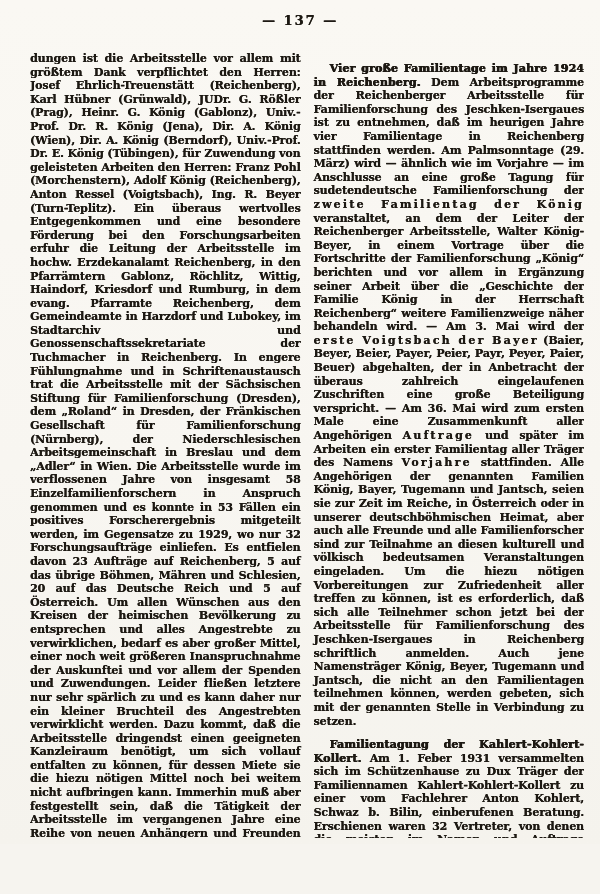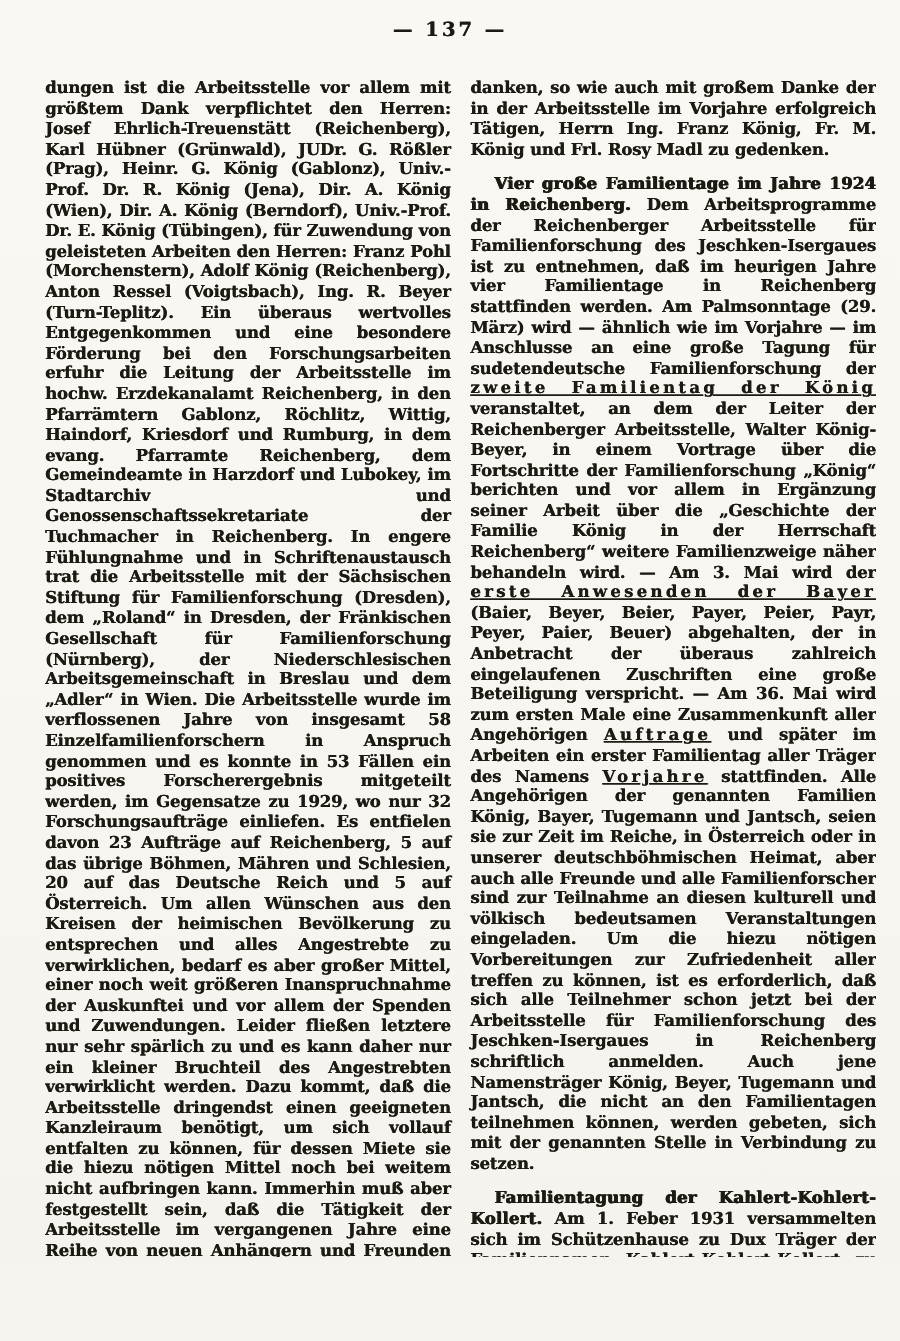--- a/index.html
+++ b/index.html
@@ -60,21 +60,20 @@
   .article {
     margin-top: 10px;
     text-indent: 16px;
   }
   .heading {
     text-shadow: 0.6px 0 0 currentColor, 0 0.3px 0 currentColor;
     letter-spacing: 0.15px;
   }
   .gesperrt {
     letter-spacing: 2.2px;
-    text-decoration: underline;
   }
   .speck {
     position: absolute;
     background: #2b2620;
     border-radius: 50%;
   }
   .speck-1 { left: 71px;  top: 857px; width: 2px; height: 6px; }
   .speck-2 { left: 361px; top: 876px; width: 3px; height: 2px; }
 </style>
 </head>
@@ -84,28 +83,27 @@
 
   <div class="page-number">— 137 —</div>
 
   <div class="columns">
 
     <div class="col">
       <p class="para">dungen ist die Arbeitsstelle vor allem mit größtem Dank verpflichtet den Herren: Josef Ehrlich-Treuenstätt (Reichenberg), Karl Hübner (Grünwald), JUDr. G. Rößler (Prag), Heinr. G. König (Gablonz), Univ.-Prof. Dr. R. König (Jena), Dir. A. König (Wien), Dir. A. König (Berndorf), Univ.-Prof. Dr. E. König (Tübingen), für Zuwendung von geleisteten Arbeiten den Herren: Franz Pohl (Morchenstern), Adolf König (Reichenberg), Anton Ressel (Voigtsbach), Ing. R. Beyer (Turn-Teplitz). Ein überaus wertvolles Entgegenkommen und eine besondere Förderung bei den Forschungsarbeiten erfuhr die Leitung der Arbeitsstelle im hochw. Erzdekanalamt Reichenberg, in den Pfarrämtern Gablonz, Röchlitz, Wittig, Haindorf, Kriesdorf und Rumburg, in dem evang. Pfarramte Reichenberg, dem Gemeindeamte in Harzdorf und Lubokey, im Stadtarchiv und Genossenschaftssekretariate der Tuchmacher in Reichenberg. In engere Fühlungnahme und in Schriftenaustausch trat die Arbeitsstelle mit der Sächsischen Stiftung für Familienforschung (Dresden), dem „Roland“ in Dresden, der Fränkischen Gesellschaft für Familienforschung (Nürnberg), der Niederschlesischen Arbeitsgemeinschaft in Breslau und dem „Adler“ in Wien. Die Arbeitsstelle wurde im verflossenen Jahre von insgesamt 58 Einzelfamilienforschern in Anspruch genommen und es konnte in 53 Fällen ein positives Forscherergebnis mitgeteilt werden, im Gegensatze zu 1929, wo nur 32 Forschungsaufträge einliefen. Es entfielen davon 23 Aufträge auf Reichenberg, 5 auf das übrige Böhmen, Mähren und Schlesien, 20 auf das Deutsche Reich und 5 auf Österreich. Um allen Wünschen aus den Kreisen der heimischen Bevölkerung zu entsprechen und alles Angestrebte zu verwirklichen, bedarf es aber großer Mittel, einer noch weit größeren Inanspruchnahme der Auskunftei und vor allem der Spenden und Zuwendungen. Leider fließen letztere nur sehr spärlich zu und es kann daher nur ein kleiner Bruchteil des Angestrebten verwirklicht werden. Dazu kommt, daß die Arbeitsstelle dringendst einen geeigneten Kanzleiraum benötigt, um sich vollauf entfalten zu können, für dessen Miete sie die hiezu nötigen Mittel noch bei weitem nicht aufbringen kann. Immerhin muß aber festgestellt sein, daß die Tätigkeit der Arbeitsstelle im vergangenen Jahre eine Reihe von neuen Anhängern und Freunden der deutschen Familienforschung zuführen konnte. Die Leitung der Arbeitsstelle kann den im ganzen befriedigenden Tätigkeitsbericht für das Jahr 1930 nicht schließen, ohne allen getreuen Freunden und Förderern der familienkundlichen Bestrebungen unserer Heimat auf das wärmste zu</p>
     </div>
 
     <div class="col">
-      <p class="para">danken, so wie auch mit großem Danke der in der Arbeitsstelle im Vorjahre erfolgreich Tätigen, Herrn Ing. Franz König, Fr. M. König und Frl. Rosy Madl zu gedenken.</p>
 
       <p class="para article">
         <span class="heading">Vier große Familientage im Jahre 1924 in Reichenberg.</span>
         <span>Dem Arbeitsprogramme der Reichenberger Arbeitsstelle für Familienforschung des Jeschken-Isergaues ist zu entnehmen, daß im heurigen Jahre vier Familientage in Reichenberg stattfinden werden. Am Palmsonntage (29. März) wird — ähnlich wie im Vorjahre — im Anschlusse an eine große Tagung für sudetendeutsche Familienforschung der</span>
         <span class="gesperrt">zweite Familientag der König</span>
         <span>veranstaltet, an dem der Leiter der Reichenberger Arbeitsstelle, Walter König-Beyer, in einem Vortrage über die Fortschritte der Familienforschung „König“ berichten und vor allem in Ergänzung seiner Arbeit über die „Geschichte der Familie König in der Herrschaft Reichenberg“ weitere Familienzweige näher behandeln wird. — Am 3. Mai wird der</span>
-        <span class="gesperrt">erste Anwesenden der Bayer</span>
+        <span class="gesperrt">erste Voigtsbach der Bayer</span>
         <span>(Baier, Beyer, Beier, Payer, Peier, Payr, Peyer, Paier, Beuer) abgehalten, der in Anbetracht der überaus zahlreich eingelaufenen Zuschriften eine große Beteiligung verspricht. — Am 36. Mai wird zum ersten Male eine Zusammenkunft aller Angehörigen</span>
         <span class="gesperrt">Auftrage</span>
         <span>und später im Arbeiten ein erster Familientag aller Träger des Namens</span>
         <span class="gesperrt">Vorjahre</span>
         <span>stattfinden. Alle Angehörigen der genannten Familien König, Bayer, Tugemann und Jantsch, seien sie zur Zeit im Reiche, in Österreich oder in unserer deutschböhmischen Heimat, aber auch alle Freunde und alle Familienforscher sind zur Teilnahme an diesen kulturell und völkisch bedeutsamen Veranstaltungen eingeladen. Um die hiezu nötigen Vorbereitungen zur Zufriedenheit aller treffen zu können, ist es erforderlich, daß sich alle Teilnehmer schon jetzt bei der Arbeitsstelle für Familienforschung des Jeschken-Isergaues in Reichenberg schriftlich anmelden. Auch jene Namensträger König, Beyer, Tugemann und Jantsch, die nicht an den Familientagen teilnehmen können, werden gebeten, sich mit der genannten Stelle in Verbindung zu setzen.</span>
       </p>
 
       <p class="para article">
         <span class="heading">Familientagung der Kahlert-Kohlert-Kollert.</span>
         <span>Am 1. Feber 1931 versammelten sich im Schützenhause zu Dux Träger der Familiennamen Kahlert-Kohlert-Kollert zu einer vom Fachlehrer Anton Kohlert, Schwaz b. Bilin, einberufenen Beratung. Erschienen waren 32 Vertreter, von denen die meisten im Namen und Auftrage mehrerer Familien sprachen. Der Großteil der Anwesenden konnte sich vor Beginn der Besprechung aus den aufliegenden und vom Einberufer der Tagung ausgearbei-</span>

